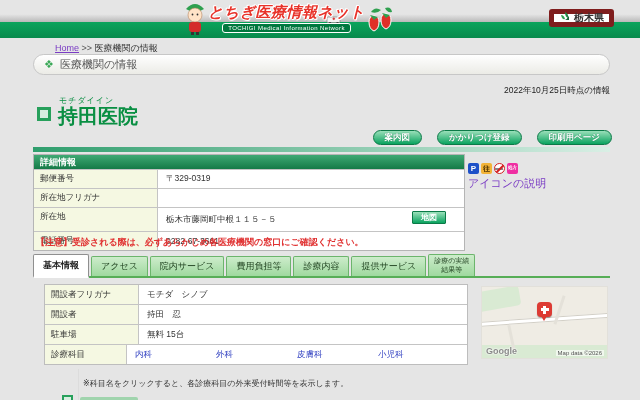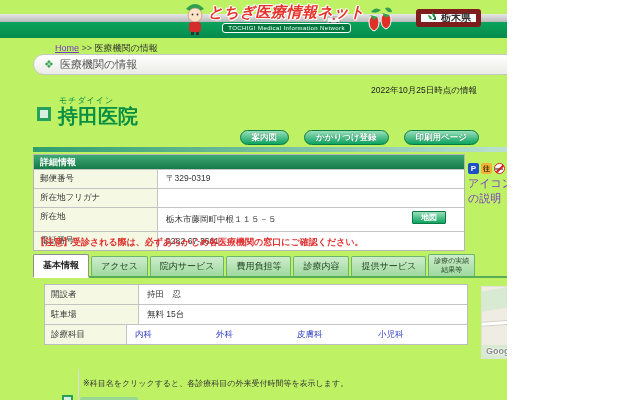--- a/index.html
+++ b/index.html
@@ -1,18 +1,18 @@
 <!DOCTYPE html>
 <html><head>
 <meta charset="utf-8">
 <style>
   * { margin:0; padding:0; box-sizing:border-box; }
   html,body { background:#fff; }
   body { font-family:"Liberation Sans","DejaVu Sans",sans-serif; }
-  .page { position:relative; width:507px; height:400px; background:#bef264; overflow:hidden; }
+  .page { position:relative; width:640px; height:400px; background:#e5e5e5; overflow:hidden; }
 
   
   .strip-gray { position:absolute; left:0; top:14px; width:640px; height:8px;
     background:linear-gradient(#e6e6e6,#b9b9b9); }
   .strip-green { position:absolute; left:0; top:22px; width:640px; height:16px;
     background:linear-gradient(#0aa45c,#078a4c); }
   .logo { position:absolute; left:182px; top:0; height:38px; display:flex; align-items:flex-start; z-index:8; }
   .logo-text { display:flex; flex-direction:column; align-items:center; margin-top:3px; }
   .logo-title { color:#e8332a; font-weight:bold; font-style:italic; font-size:15px; letter-spacing:0.5px; white-space:nowrap;
     text-shadow:-1px 0 #fff,1px 0 #fff,0 -1px #fff,0 1px #fff,1px 1px #fff,-1px -1px #fff; }
@@ -254,20 +254,24 @@
     <div class="tab">院内サービス</div>
     <div class="tab">費用負担等</div>
     <div class="tab">診療内容</div>
     <div class="tab">提供サービス</div>
     <div class="tab small">診療の実績
 結果等</div>
   </div>
 
   <div class="btable">
     <div class="brow">
+      <div class="lbl">開設者フリガナ</div>
+      <div class="val">モチダ　シノブ</div>
+    </div>
+    <div class="brow">
       <div class="lbl">開設者</div>
       <div class="val">持田　忍</div>
     </div>
     <div class="brow">
       <div class="lbl">駐車場</div>
       <div class="val">無料 15台</div>
     </div>
     <div class="brow dept-row">
       <div class="lbl">診療科目</div>
       <div class="val">

